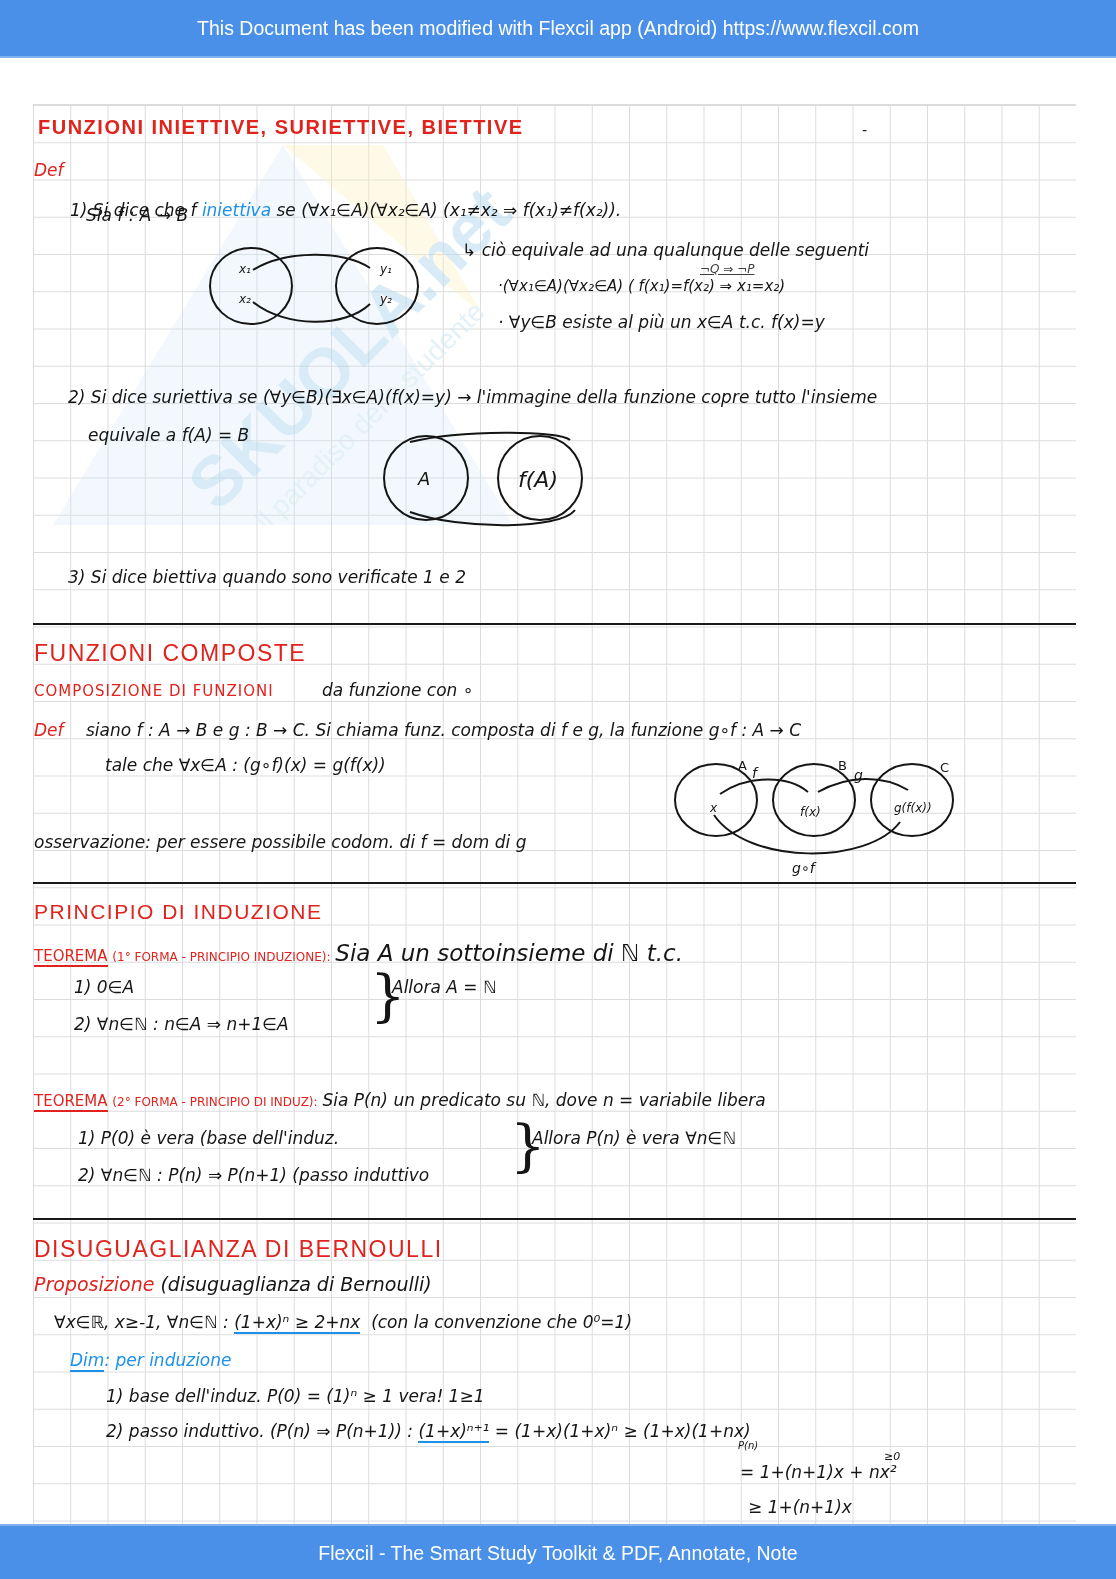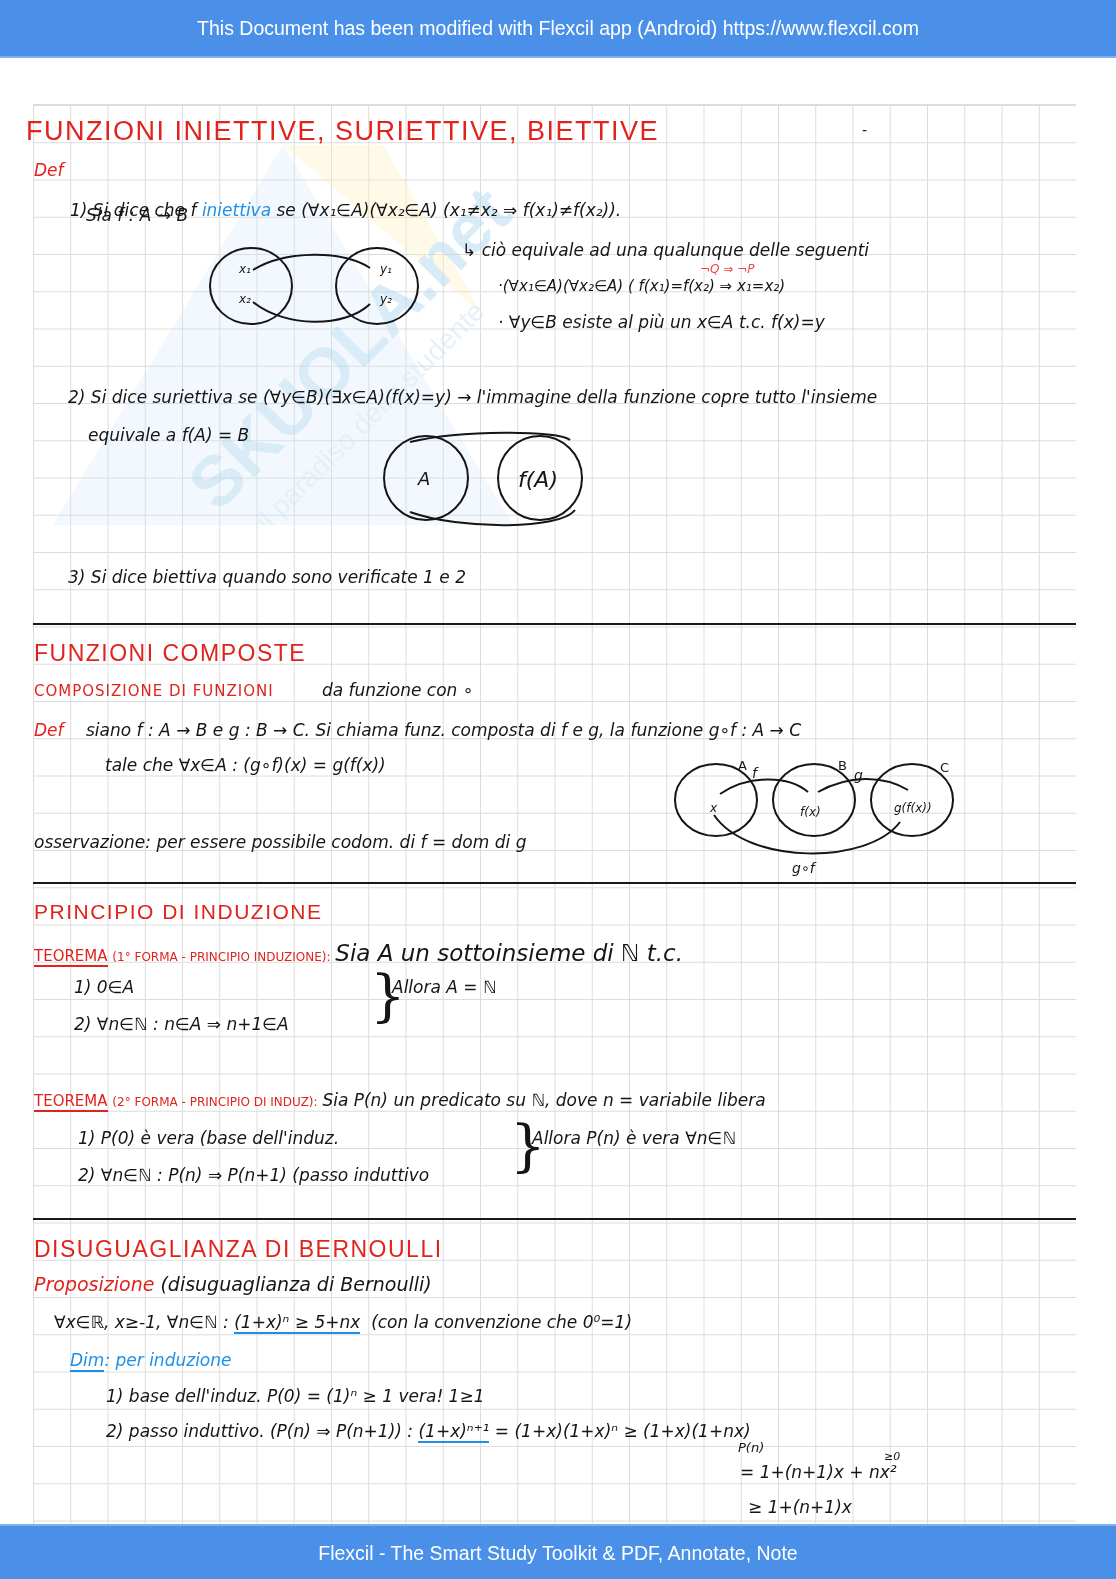--- a/index.html
+++ b/index.html
@@ -30,21 +30,21 @@
     pointer-events:none; opacity:0.55;
   }
   .hand {
     position:absolute; white-space:nowrap;
     font-family:"DejaVu Sans", sans-serif; color:#151515;
     font-style:italic;
   }
   .title { color:#e0231d; font-style:normal; letter-spacing:1.5px; font-family:"Liberation Sans", sans-serif; }
   .red { color:#e0231d; }
   .blue { color:#1e90e8; }
-  .violet { color:#ef4444; }
+  .violet { color:#404040;text-decoration:underline; }
   .small { font-size:15px; }
   .med { font-size:17px; }
   .sep {
     position:absolute; left:33px; width:1043px; height:2px; background:#1a1a1a;
   }
   .ul-red { border-bottom:2px solid #e0231d; }
   .ul-blue { border-bottom:2px solid #1e90e8; }
   svg.diag { position:absolute; overflow:visible; }
   .brace { position:absolute; font-family:"DejaVu Serif", serif; color:#151515; }
 </style>
@@ -55,21 +55,21 @@
 
 <div class="page">
   <svg class="watermark" viewBox="0 0 460 380">
     <polygon points="0,380 230,0 460,380" fill="#cde6f5" opacity="0.5"></polygon>
     <polygon points="230,0 330,0 430,170" fill="#fbf0b8" opacity="0.6"></polygon>
     <text x="70" y="300" transform="rotate(-45 200 220)" font-size="70" font-weight="bold" fill="#b9dcf1" font-family="Liberation Sans, sans-serif">SKUOLA.net</text>
     <text x="120" y="360" transform="rotate(-45 200 260)" font-size="28" fill="#cfe6f4" font-family="Liberation Sans, sans-serif">il paradiso dello studente</text>
   </svg>
 </div>
 
-<div class="hand title" style="left:26px;top:116px;font-size:27px;">FUNZIONI INIETTIVE, SURIETTIVE, BIETTIVE</div>
+<div class="hand title" style="left:38px;top:116px;font-size:20px;font-weight:bold;">FUNZIONI INIETTIVE, SURIETTIVE, BIETTIVE</div>
 <div class="hand red" style="left:862px;top:122px;font-size:14px;color:#222;">-</div>
 
 <div class="hand red med" style="left:34px;top:160px;">Def</div>
 <div class="hand med" style="left:86px;top:160px;margin-top:45px;">Sia f : A → B</div>
 
 <div class="hand med" style="left:70px;top:200px;">
   <span>1) Si dice che f</span>
   <span class="blue">iniettiva</span>
   <span>se (∀x₁∈A)(∀x₂∈A) (x₁≠x₂ ⇒ f(x₁)≠f(x₂)).</span>
 </div>
@@ -160,30 +160,30 @@
 
 <div class="sep" style="top:1218px;"></div>
 
 <div class="hand title" style="left:34px;top:1236px;font-size:23px;">DISUGUAGLIANZA DI BERNOULLI</div>
 <div class="hand" style="left:34px;top:1273px;font-size:19px;">
   <span class="red">Proposizione</span>
   <span>(disuguaglianza di Bernoulli)</span>
 </div>
 <div class="hand med" style="left:54px;top:1312px;">
   <span>∀x∈ℝ, x≥-1, ∀n∈ℕ :</span>
-  <span class="ul-blue">(1+x)ⁿ ≥ 5+nx</span>
+  <span class="ul-blue">(1+x)ⁿ ≥ 2+nx</span>
   &nbsp;<span>(con la convenzione che 0⁰=1)</span>
 </div>
 <div class="hand blue med" style="left:70px;top:1350px;">
   <span class="ul-blue">Dim</span><span>: per induzione</span>
 </div>
 <div class="hand med" style="left:106px;top:1386px;">1) base dell'induz.  P(0) = (1)ⁿ ≥ 1   vera!  1≥1</div>
 <div class="hand med" style="left:106px;top:1421px;">
   <span>2) passo induttivo.  (P(n) ⇒ P(n+1)) :</span>
   <span class="ul-blue">(1+x)ⁿ⁺¹</span>
   <span>= (1+x)(1+x)ⁿ ≥ (1+x)(1+nx)</span>
 </div>
-<div class="hand" style="left:738px;top:1440px;font-size:13px;">P(n)</div>
+<div class="hand" style="left:738px;top:1440px;font-size:10px;">P(n)</div>
 <div class="hand" style="left:884px;top:1450px;font-size:11px;">≥0</div>
 <div class="hand med" style="left:740px;top:1462px;">= 1+(n+1)x + nx²</div>
 <div class="hand med" style="left:748px;top:1497px;">≥ 1+(n+1)x</div>
 
 <div class="banner bottom">Flexcil - The Smart Study Toolkit &amp; PDF, Annotate, Note</div>
 
 </body></html>

